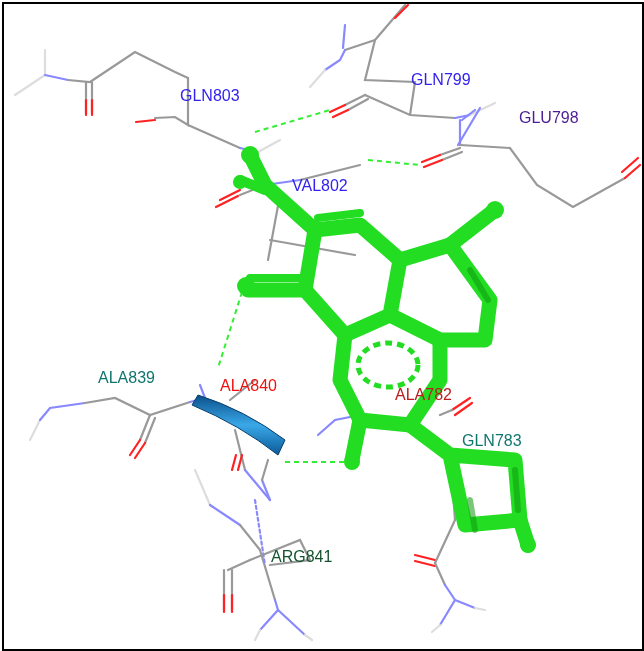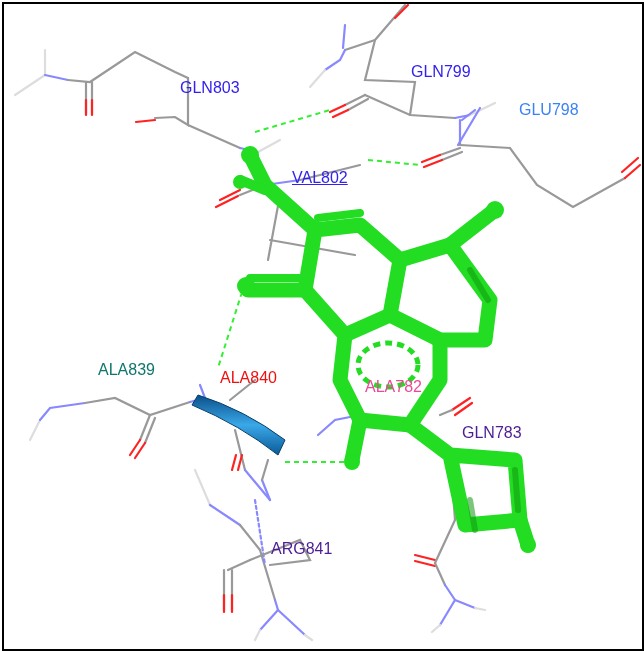--- a/index.html
+++ b/index.html
@@ -4,21 +4,21 @@
 <style>
   html, body { margin: 0; padding: 0; background: #ffffff; }
   body { width: 644px; height: 651px; position: relative; overflow: hidden; }
   .frame {
     position: absolute; left: 2px; top: 2px; width: 638px; height: 645px;
     border: 2px solid #000; box-sizing: content-box; background: #fff;
   }
   svg.scene { position: absolute; left: 0; top: 0; }
   .label {
     position: absolute; font-family: "Liberation Sans", sans-serif;
-    font-size: 16px; line-height: 16px; white-space: nowrap;
+    font-size: 16px; line-height: 16px; white-space: nowrap; margin-top: 8px;
   }
 </style>
 </head>
 <body>
 
 <div class="frame"></div>
 
 <svg class="scene" width="644" height="651" viewBox="0 0 644 651">
   <defs>
     <linearGradient id="helixGrad" x1="0" y1="0" x2="0" y2="1">
@@ -158,19 +158,19 @@
     <circle cx="240" cy="182" r="7"></circle>
     <circle cx="246" cy="286" r="9"></circle>
     <circle cx="495" cy="210" r="9"></circle>
     <circle cx="352" cy="462" r="8"></circle>
     <circle cx="528" cy="545" r="8"></circle>
   </g>
 </svg>
 
 <div class="label" style="left:180px;top:80px;color:#3322ee;text-align:center;">GLN803</div>
 <div class="label" style="left:411px;top:64px;color:#3322ee;">GLN799</div>
-<div class="label" style="left:519px;top:102px;color:#3b82f6;">GLU798</div>
-<div class="label" style="left:292px;top:170px;color:#3322ee;text-decoration:underline;">VAL802</div>
+<div class="label" style="left:519px;top:102px;color:#4c1d95;">GLU798</div>
+<div class="label" style="left:292px;top:170px;color:#3322ee;">VAL802</div>
 <div class="label" style="left:98px;top:362px;color:#0f766e;">ALA839</div>
 <div class="label" style="left:220px;top:370px;color:#ee1111;">ALA840</div>
-<div class="label" style="left:365px;top:379px;color:#ec4899;">ALA782</div>
-<div class="label" style="left:462px;top:425px;color:#4c1d95;">GLN783</div>
-<div class="label" style="left:271px;top:541px;color:#4c1d95;">ARG841</div>
+<div class="label" style="left:395px;top:379px;color:#b91c1c;">ALA782</div>
+<div class="label" style="left:462px;top:425px;color:#0f766e;">GLN783</div>
+<div class="label" style="left:271px;top:541px;color:#14532d;">ARG841</div>
 
 </body></html>

